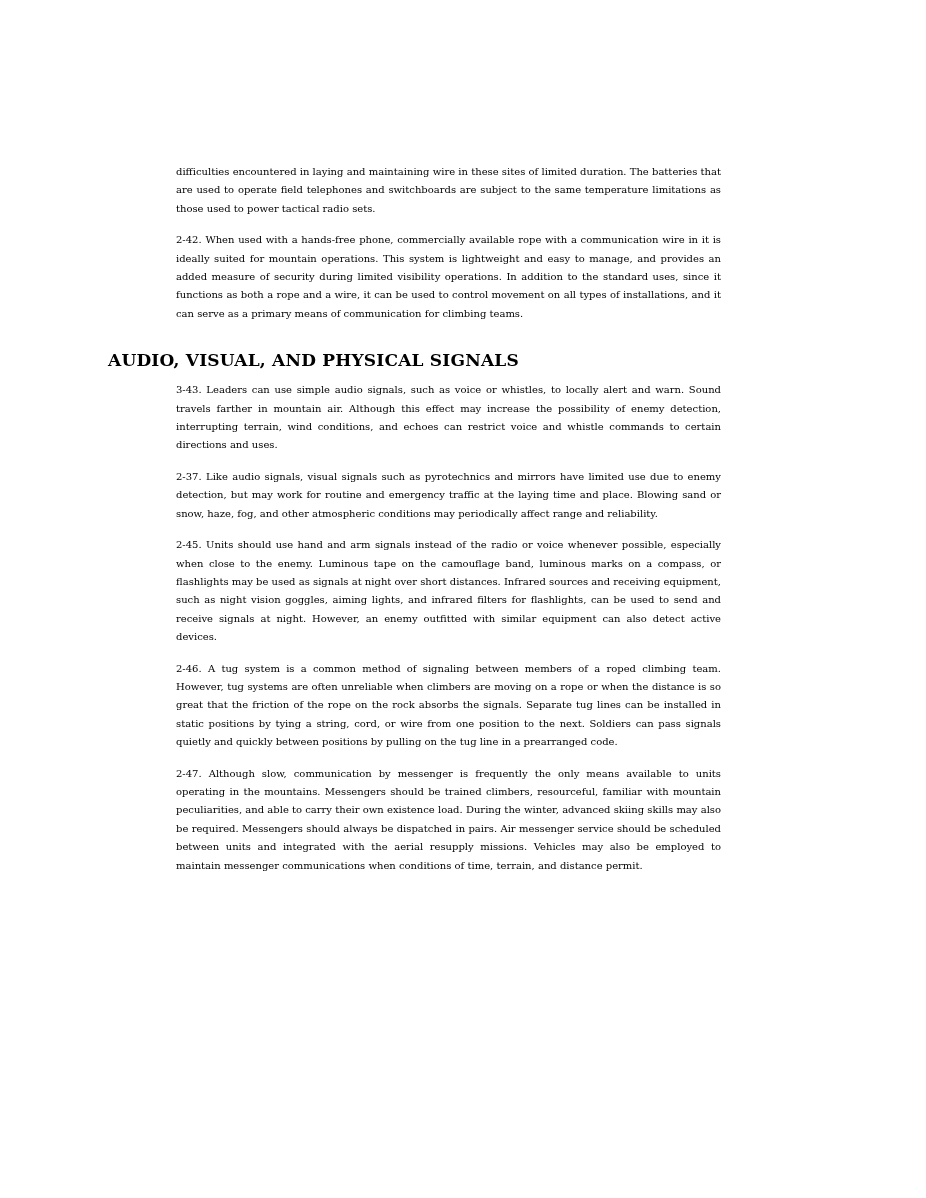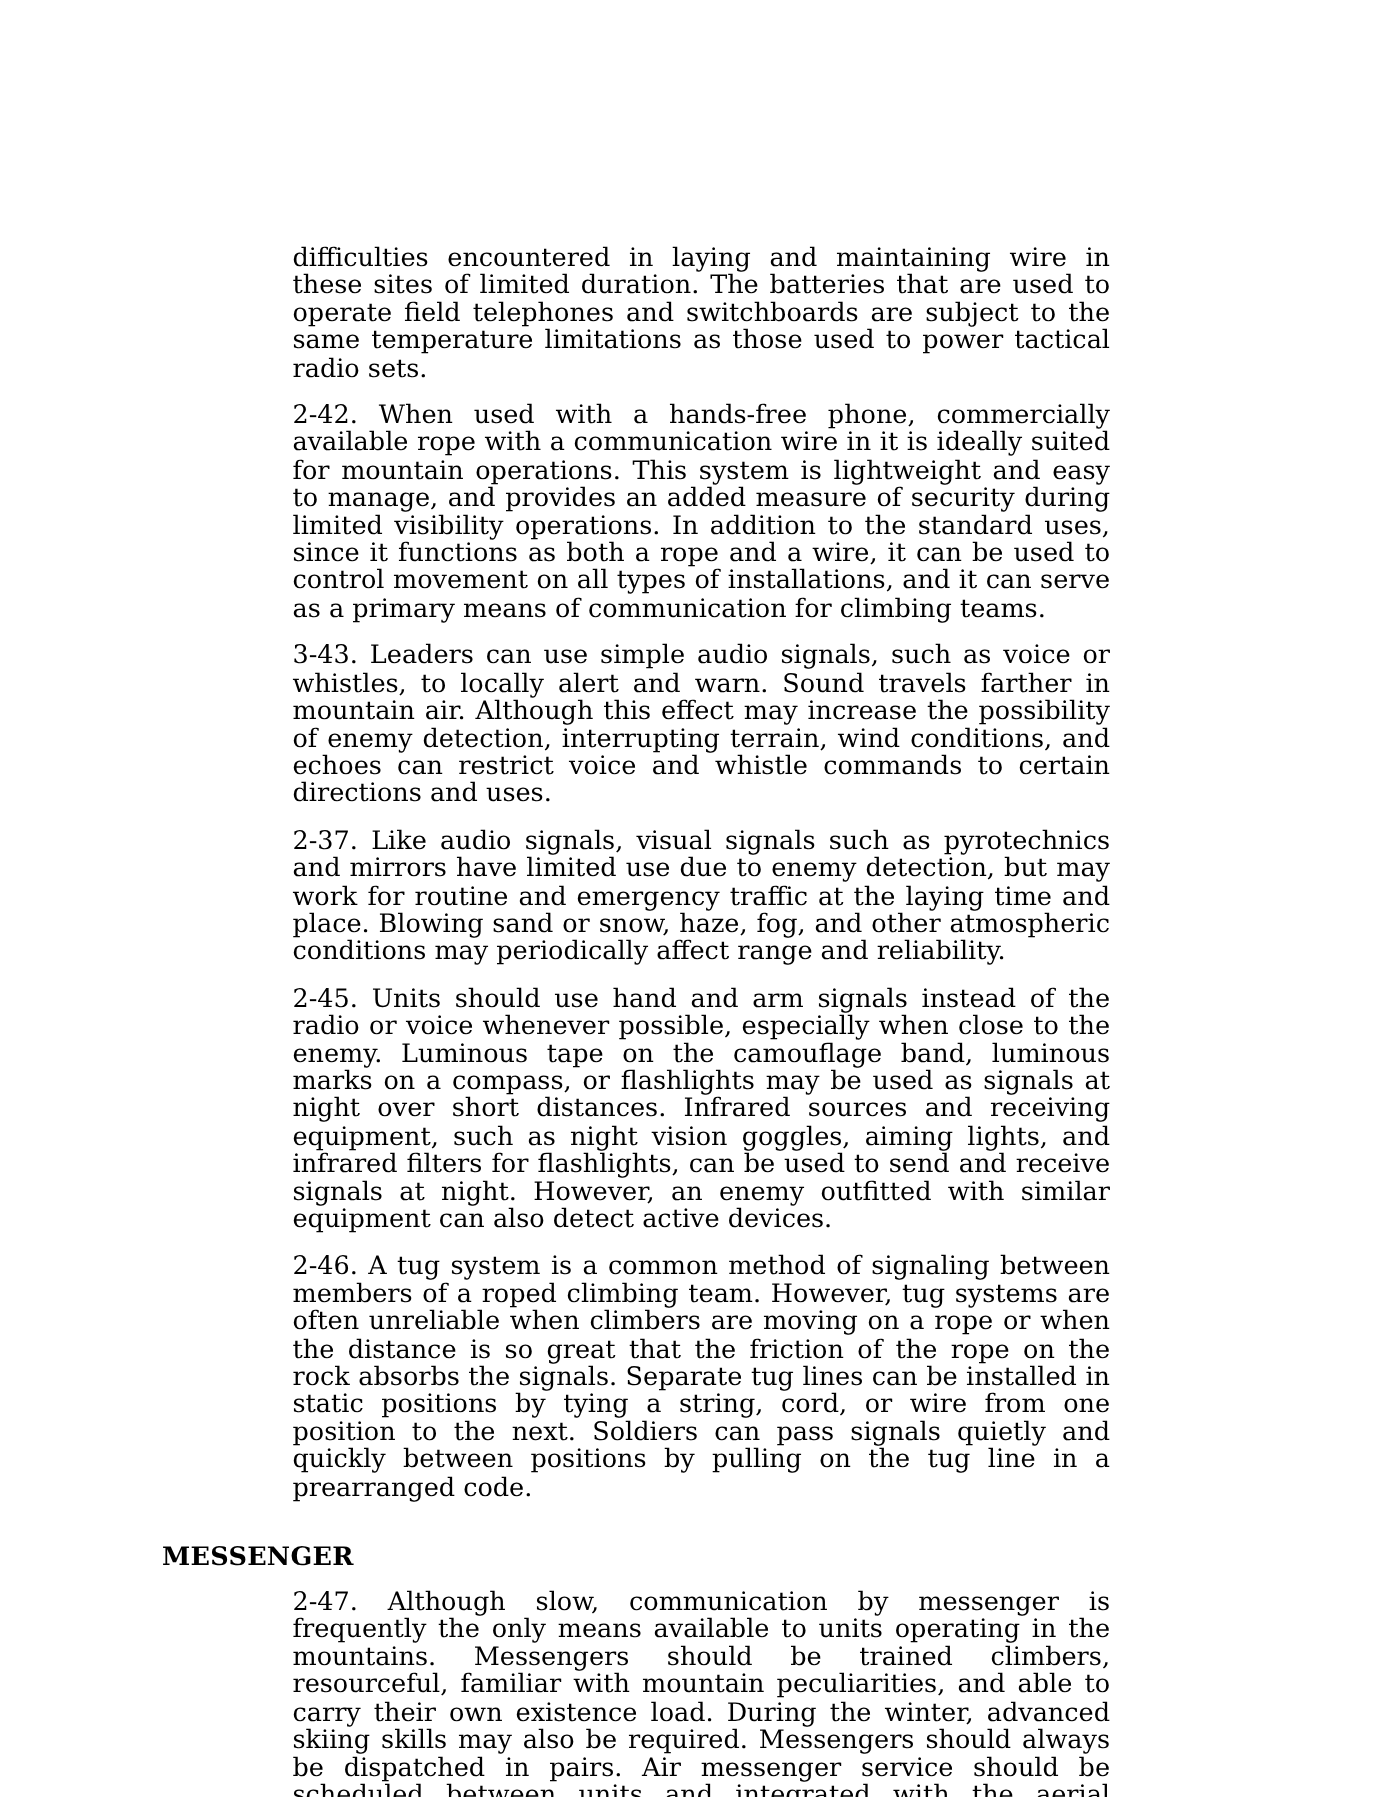--- a/index.html
+++ b/index.html
@@ -12,23 +12,23 @@
     position: relative;
     overflow: hidden;
   }
   .page {
     width: 926px;
     height: 1198px;
     padding: 163px 136px 40px 108px;
     overflow: hidden;
   }
   .para {
-    margin-left: 87px;
+    margin-left: 68px;
     width: 545px;
-    font-size: 17px;
+    font-size: 10px;
     line-height: 18.4px;
     text-align: justify;
     margin-bottom: 13px;
     hyphens: auto;
     -webkit-hyphens: auto;
   }
   .pnum {
     white-space: nowrap;
   }
   .section-heading {
@@ -42,26 +42,26 @@
 </style>
 </head>
 <body>
 
 <div class="page">
 
   <p class="para"><span>difficulties encountered in laying and maintaining wire in these sites of limited duration. The batteries that are used to operate field telephones and switchboards are subject to the same temperature limitations as those used to power tactical radio sets.</span></p>
 
   <p class="para"><span class="pnum">2-42.</span> <span>When used with a hands-free phone, commercially available rope with a communication wire in it is ideally suited for mountain operations. This system is lightweight and easy to manage, and provides an added measure of security during limited visibility operations. In addition to the standard uses, since it functions as both a rope and a wire, it can be used to control movement on all types of installations, and it can serve as a primary means of communication for climbing teams.</span></p>
 
+  <h2 class="section-heading">AUDIO, VISUAL, AND PHYSICAL SIGNALS</h2>
 
   <p class="para"><span class="pnum">3-43.</span> <span>Leaders can use simple audio signals, such as voice or whistles, to locally alert and warn. Sound travels farther in mountain air. Although this effect may increase the possibility of enemy detection, interrupting terrain, wind conditions, and echoes can restrict voice and whistle commands to certain directions and uses.</span></p>
 
   <p class="para"><span class="pnum">2-37.</span> <span>Like audio signals, visual signals such as pyrotechnics and mirrors have limited use due to enemy detection, but may work for routine and emergency traffic at the laying time and place. Blowing sand or snow, haze, fog, and other atmospheric conditions may periodically affect range and reliability.</span></p>
 
   <p class="para"><span class="pnum">2-45.</span> <span>Units should use hand and arm signals instead of the radio or voice whenever possible, especially when close to the enemy. Luminous tape on the camouflage band, luminous marks on a compass, or flashlights may be used as signals at night over short distances. Infrared sources and receiving equipment, such as night vision goggles, aiming lights, and infrared filters for flashlights, can be used to send and receive signals at night. However, an enemy outfitted with similar equipment can also detect active devices.</span></p>
 
   <p class="para"><span class="pnum">2-46.</span> <span>A tug system is a common method of signaling between members of a roped climbing team. However, tug systems are often unreliable when climbers are moving on a rope or when the distance is so great that the friction of the rope on the rock absorbs the signals. Separate tug lines can be installed in static positions by tying a string, cord, or wire from one position to the next. Soldiers can pass signals quietly and quickly between positions by pulling on the tug line in a prearranged code.</span></p>
 
-  <h2 class="section-heading">MESSENGER</h2>
 
   <p class="para"><span class="pnum">2-47.</span> <span>Although slow, communication by messenger is frequently the only means available to units operating in the mountains. Messengers should be trained climbers, resourceful, familiar with mountain peculiarities, and able to carry their own existence load. During the winter, advanced skiing skills may also be required. Messengers should always be dispatched in pairs. Air messenger service should be scheduled between units and integrated with the aerial resupply missions. Vehicles may also be employed to maintain messenger communications when conditions of time, terrain, and distance permit.</span></p>
 
 </div>
 
 </body></html>

